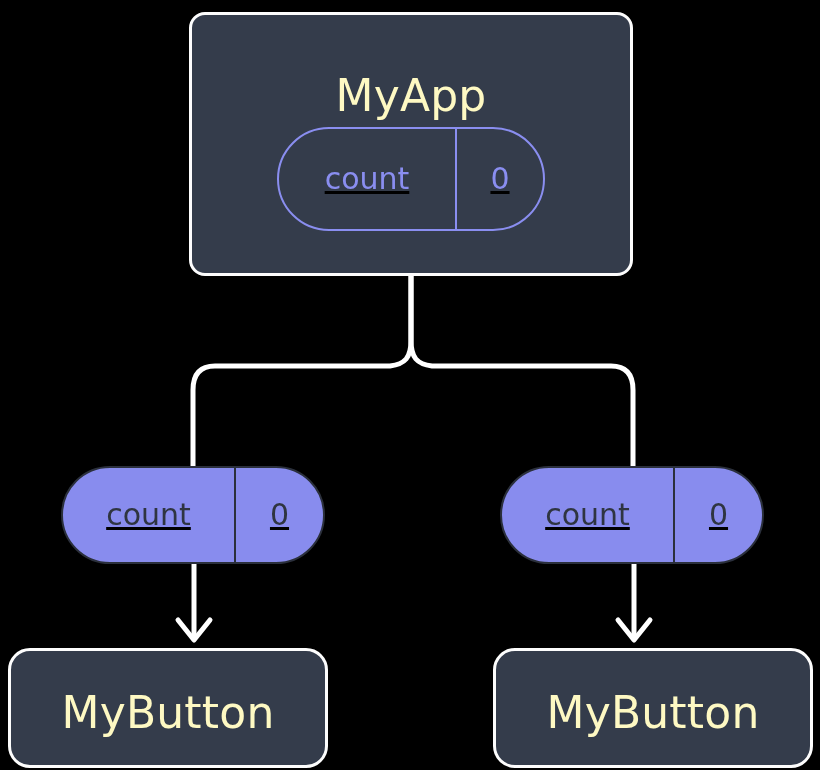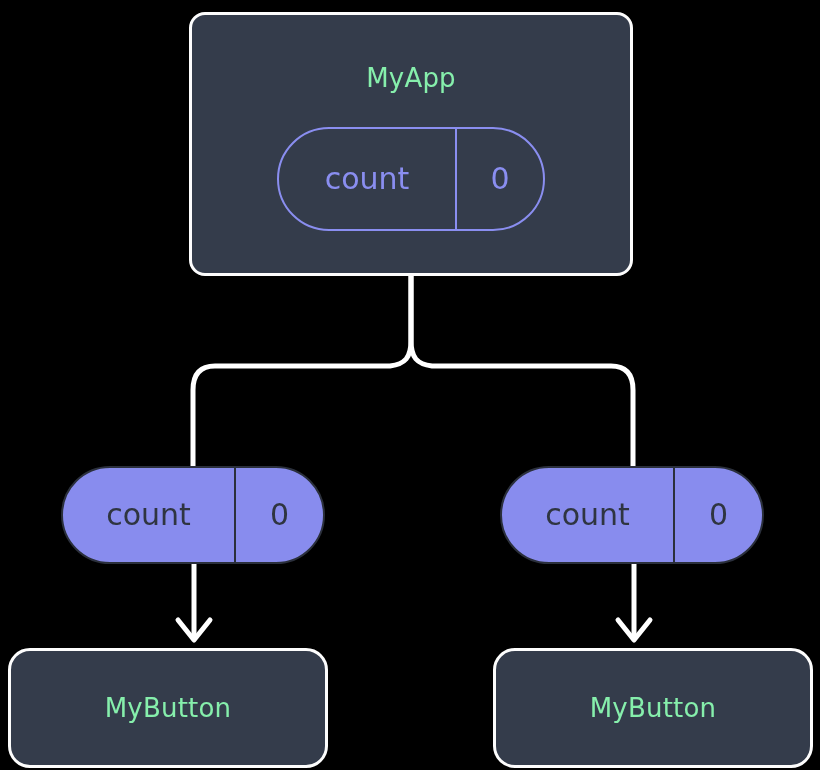--- a/index.html
+++ b/index.html
@@ -34,26 +34,27 @@
     position: absolute;
     box-sizing: border-box;
     background: #343c4b;
     border: 3px solid #fdfdfd;
     border-radius: 22px;
     display: flex;
     flex-direction: column;
     align-items: center;
   }
   .node-title {
-    color: #86efac;
-    font-size: 26px;
+    color: #fef9c3;
+    font-size: 44px;
     line-height: 1;
     font-weight: 400;
     letter-spacing: 0.2px;
     white-space: nowrap;
+    margin-top: 9px;
   }
 
   #node-myapp {
     left: 189px;
     top: 12px;
     width: 444px;
     height: 264px;
     border-radius: 16px;
     padding-top: 50px;
   }
@@ -73,20 +74,21 @@
   }
 
   
   .pill {
     position: absolute;
     box-sizing: border-box;
     display: flex;
     align-items: stretch;
     border-radius: 999px;
     overflow: hidden;
+    text-decoration: underline;
   }
   .pill .pill-key,
   .pill .pill-val {
     display: flex;
     align-items: center;
     justify-content: center;
     font-size: 30px;
     line-height: 1;
     white-space: nowrap;
     box-sizing: border-box;

